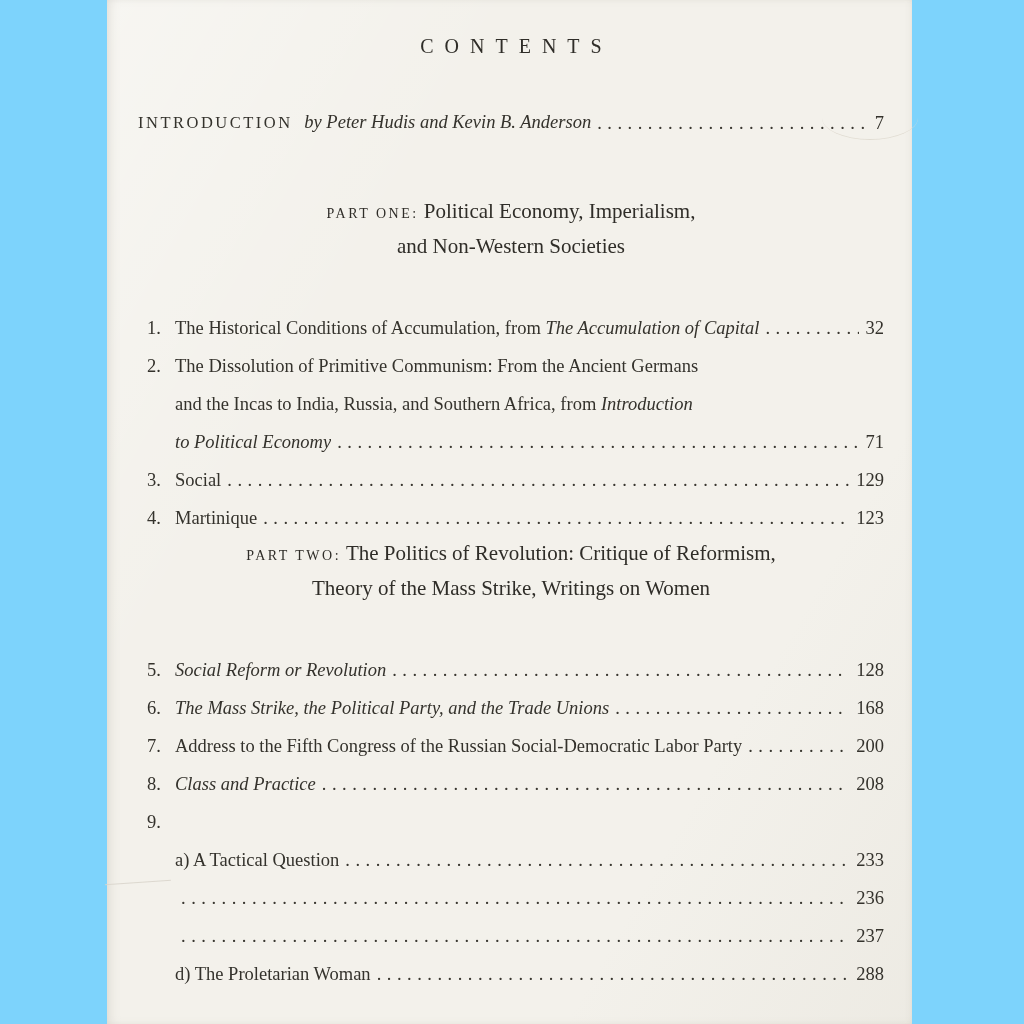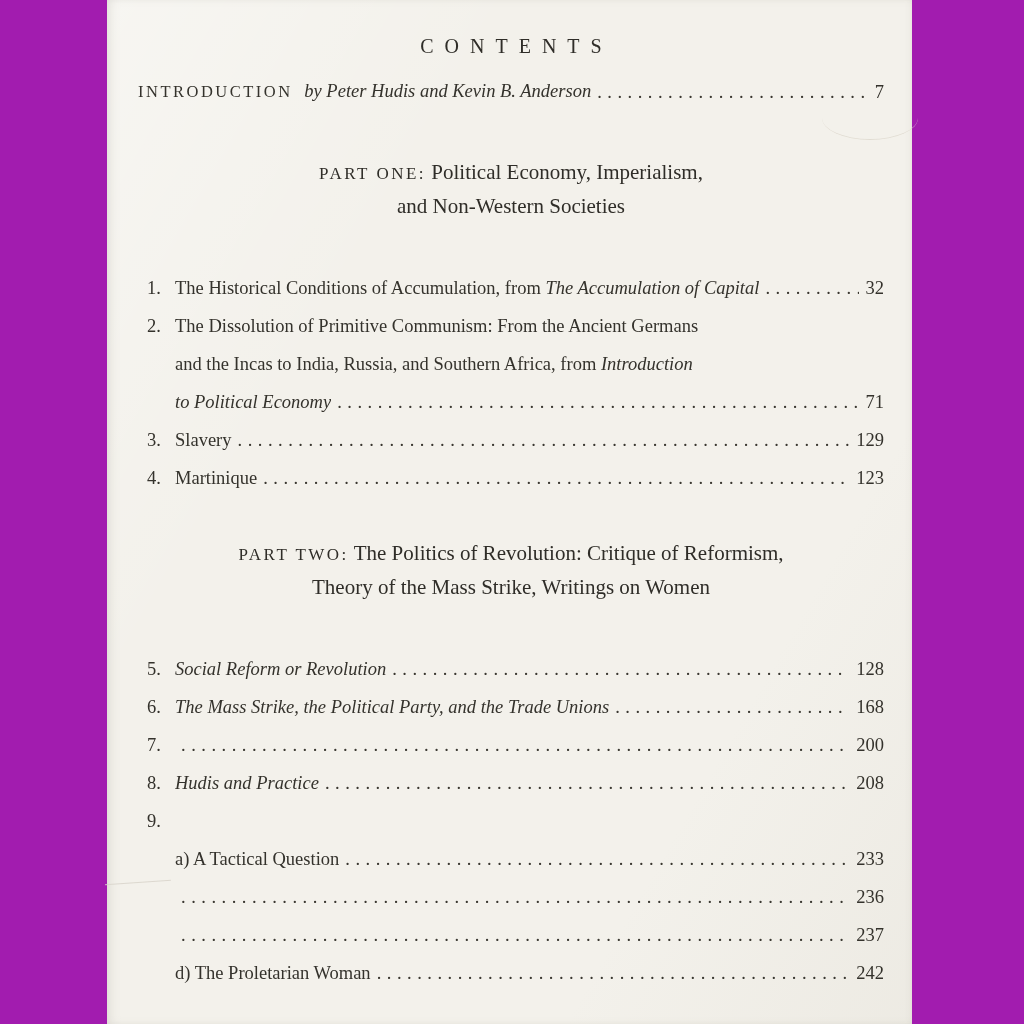--- a/index.html
+++ b/index.html
@@ -3,21 +3,21 @@
 <meta charset="utf-8">
 <style>
   * { margin:0; padding:0; box-sizing:border-box; }
   html,body { width:1024px; height:1024px; }
   body {
     font-family: "Liberation Serif", "DejaVu Serif", serif;
     background:#fbfbfa;
     color:#34322c;
     overflow:hidden;
   }
-  .scan { position:relative; width:1024px; height:1024px; background:#a21caf; }
+  .scan { position:relative; width:1024px; height:1024px; background:#7dd3fc; }
   .page {
     position:absolute; left:107px; top:0; width:805px; height:1024px;
     background:#f3f1eb;
     background-image:
       linear-gradient(120deg, rgba(255,255,255,.35) 0%, rgba(255,255,255,0) 30%),
       linear-gradient(300deg, rgba(210,205,192,.18) 0%, rgba(210,205,192,0) 25%);
     box-shadow: inset 6px 0 14px -8px rgba(120,115,100,.35), inset -4px 0 10px -7px rgba(120,115,100,.25);
     padding:34px 28px 0 31px;
   }
   
@@ -27,27 +27,27 @@
     opacity:.8;
   }
   .crease {
     position:absolute; left:-2px; top:882px; width:66px; height:1px;
     background:#d9d5cc; transform:rotate(-4deg); opacity:.9;
   }
   .contents-title {
     font-size:20px; font-weight:normal; letter-spacing:11px; text-indent:11px;
     text-align:center; line-height:24px; color:#2f2d28;
   }
-  .intro-row { display:flex; align-items:flex-end; margin-top:23px; line-height:20px; font-size:18.5px; white-space:nowrap; }
+  .intro-row { display:flex; align-items:flex-end; margin-top:46px; line-height:36px; font-size:18.5px; white-space:nowrap; }
   .intro-label { letter-spacing:2.5px; font-size:16.5px; }
   .intro-by { font-style:italic; margin-left:7px; }
   .part-heading { text-align:center; font-weight:normal; font-size:21px; line-height:33px; color:#2f2d28; }
   .part-one-heading { margin-top:54px; }
-  .part-two-heading { margin-top:40px; }
-  .kicker { font-size:17px; letter-spacing:2.5px; }
+  .part-two-heading { }
+  .kicker { font-size:14px; letter-spacing:2.5px; }
   .toc-list { margin-top:46px; font-size:18.5px; }
   .toc-row { display:flex; align-items:baseline; line-height:38px; white-space:nowrap; }
   .toc-num { flex:0 0 37px; padding-left:9px; }
   .toc-text { flex:0 1 auto; overflow:hidden; }
   .toc-text .it { font-style:italic;text-align:right; }
   .leader {
     flex:1 1 12px; min-width:12px; overflow:hidden;
     letter-spacing:5.5px; padding-left:6px; color:#3a3831;
   }
   .toc-page { flex:0 0 auto; padding-left:7px; text-align:right; }
@@ -92,21 +92,21 @@
             <span class="toc-text"><span>and the Incas to India, Russia, and Southern Africa, from </span><span class="it">Introduction</span></span>
           </div>
           <div class="toc-row">
             <span class="toc-num"></span>
             <span class="toc-text"><span class="it">to Political Economy</span></span>
             <span class="leader">................................................................................................................................................................</span>
             <span class="toc-page">71</span>
           </div>
           <div class="toc-row">
             <span class="toc-num">3.</span>
-            <span class="toc-text"><span>Slavery</span></span>
+            <span class="toc-text"><span>Social</span></span>
             <span class="leader">................................................................................................................................................................</span>
             <span class="toc-page">129</span>
           </div>
           <div class="toc-row">
             <span class="toc-num">4.</span>
             <span class="toc-text"><span>Martinique</span></span>
             <span class="leader">................................................................................................................................................................</span>
             <span class="toc-page">123</span>
           </div>
         </div>
@@ -125,26 +125,27 @@
             <span class="toc-page">128</span>
           </div>
           <div class="toc-row">
             <span class="toc-num">6.</span>
             <span class="toc-text"><span class="it">The Mass Strike, the Political Party, and the Trade Unions</span></span>
             <span class="leader">................................................................................................................................................................</span>
             <span class="toc-page">168</span>
           </div>
           <div class="toc-row">
             <span class="toc-num">7.</span>
+            <span class="toc-text"><span>Address to the Fifth Congress of the Russian Social-Democratic Labor Party</span></span>
             <span class="leader">................................................................................................................................................................</span>
             <span class="toc-page">200</span>
           </div>
           <div class="toc-row">
             <span class="toc-num">8.</span>
-            <span class="toc-text"><span class="it">Hudis and Practice</span></span>
+            <span class="toc-text"><span class="it">Class and Practice</span></span>
             <span class="leader">................................................................................................................................................................</span>
             <span class="toc-page">208</span>
           </div>
           <div class="toc-row">
             <span class="toc-num">9.</span>
           </div>
           <div class="toc-row">
             <span class="toc-num"></span>
             <span class="toc-text"><span>a) A Tactical Question</span></span>
             <span class="leader">................................................................................................................................................................</span>
@@ -157,18 +158,18 @@
           </div>
           <div class="toc-row">
             <span class="toc-num"></span>
             <span class="leader">................................................................................................................................................................</span>
             <span class="toc-page">237</span>
           </div>
           <div class="toc-row">
             <span class="toc-num"></span>
             <span class="toc-text"><span>d) The Proletarian Woman</span></span>
             <span class="leader">................................................................................................................................................................</span>
-            <span class="toc-page">242</span>
+            <span class="toc-page">288</span>
           </div>
         </div>
     </section>
   </div>
 </div>
 
 </body></html>

